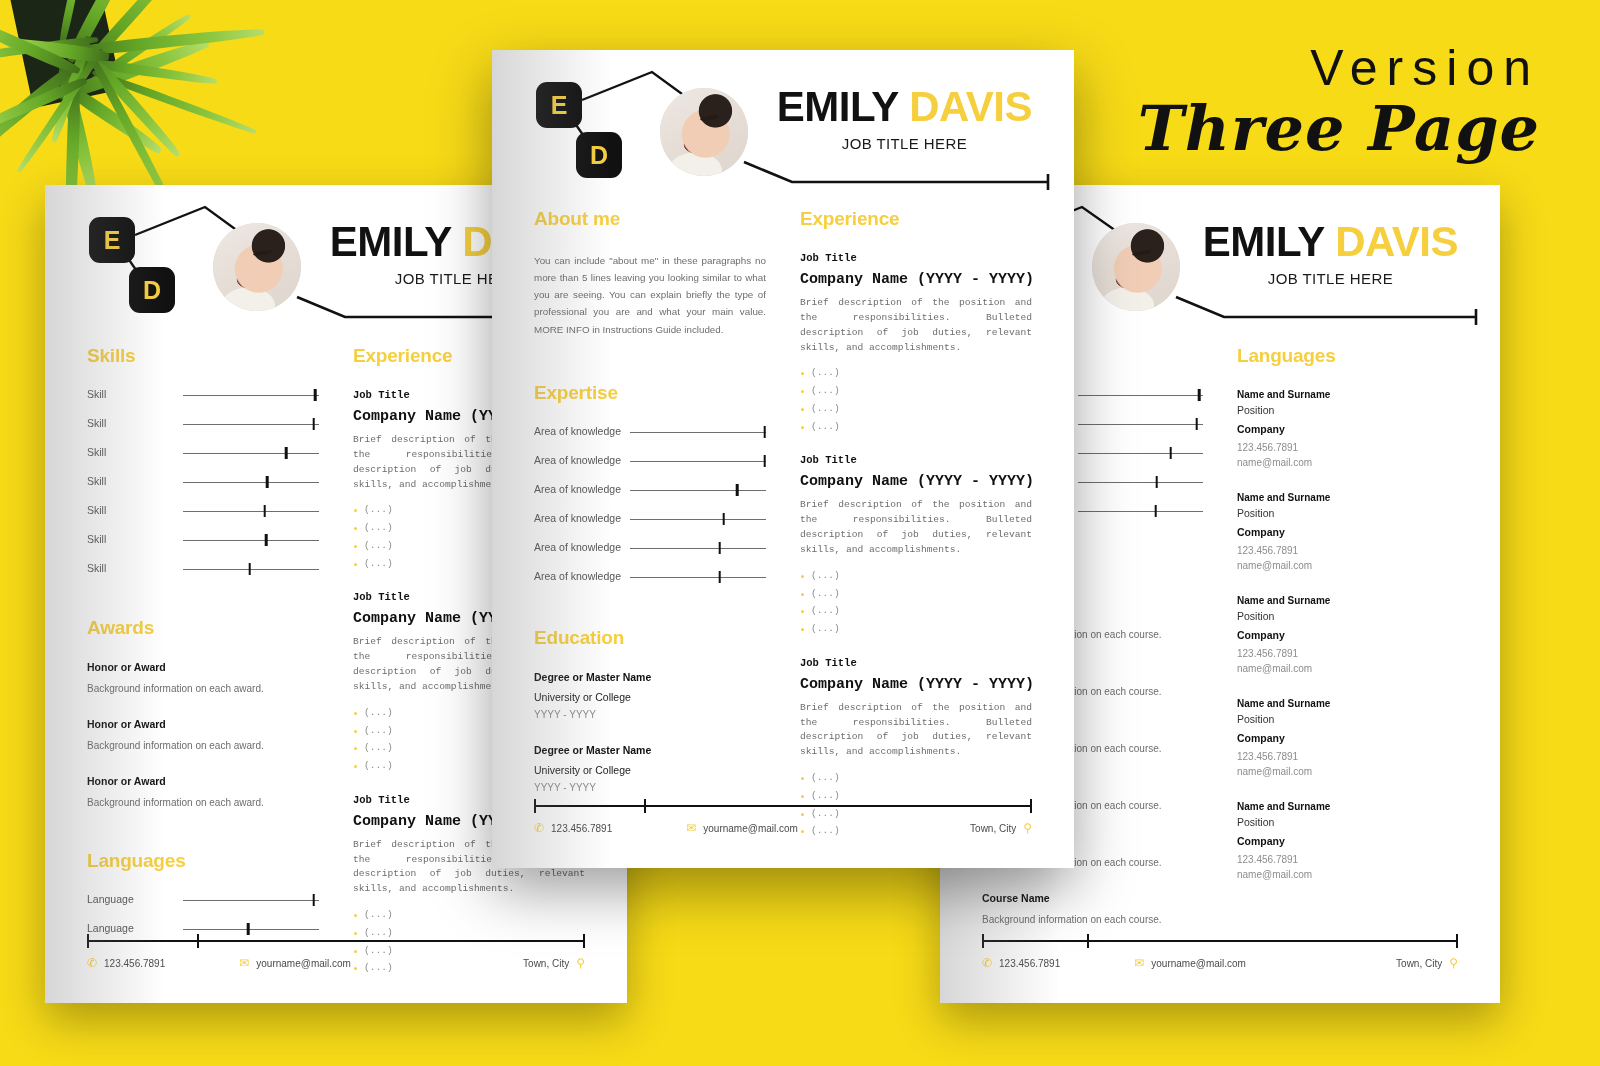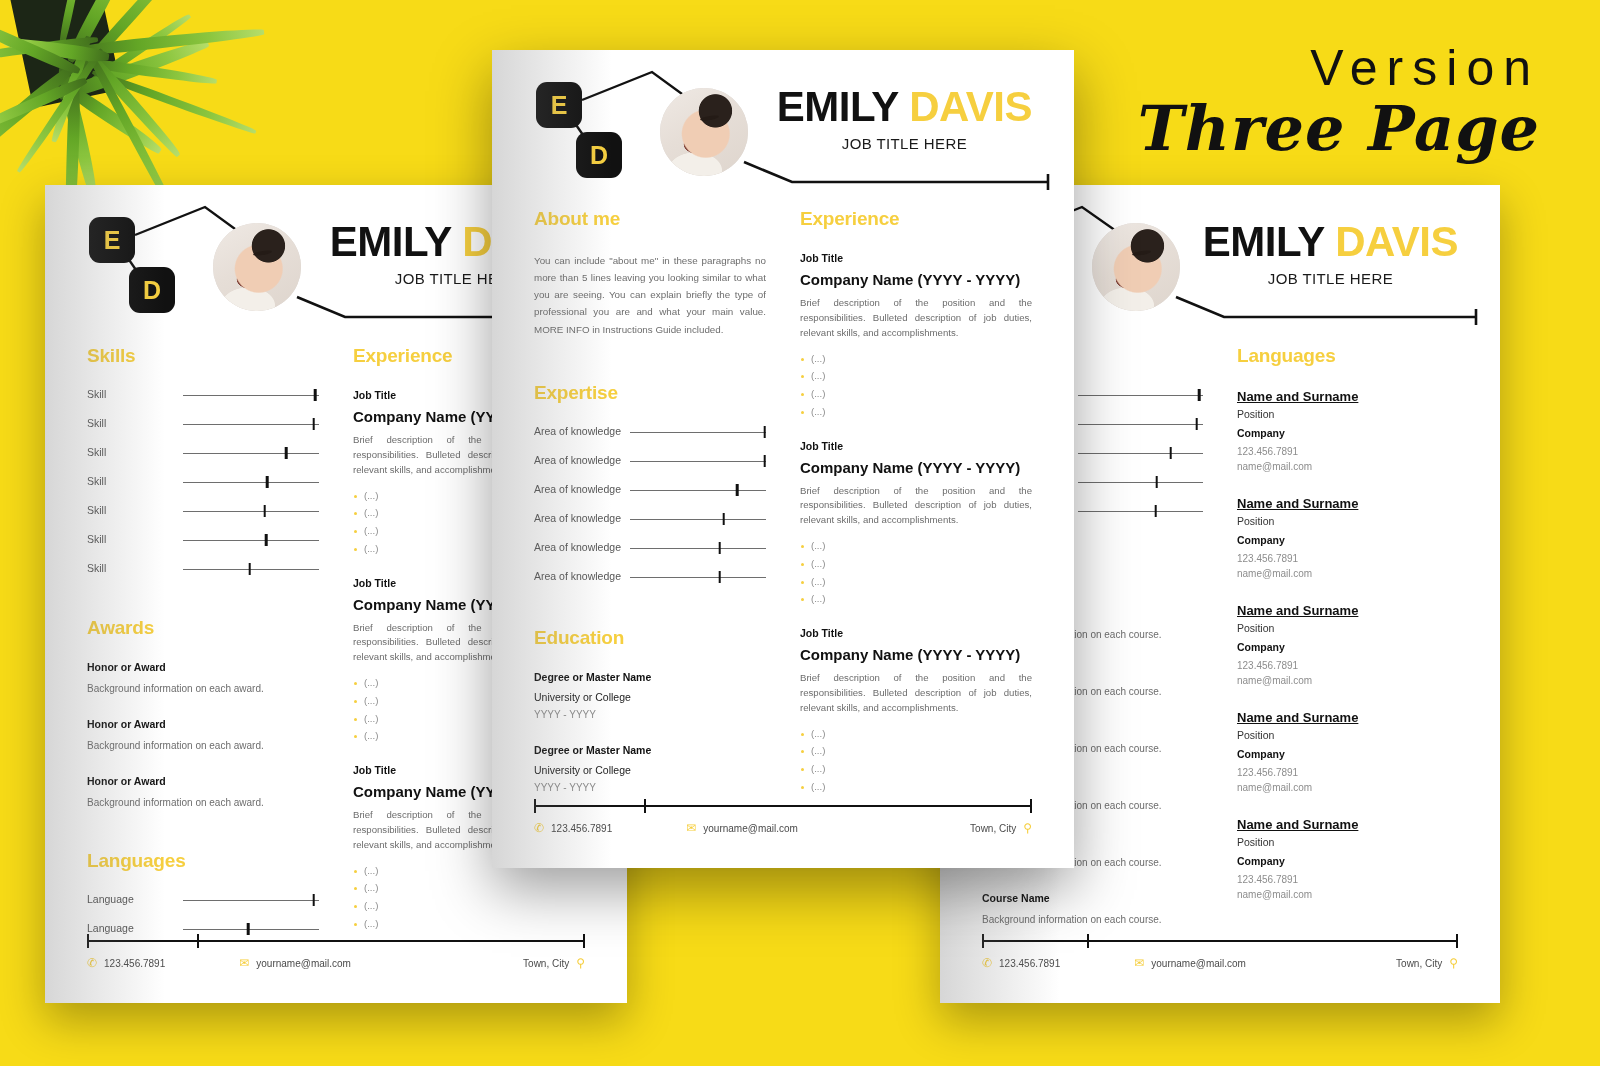--- a/index.html
+++ b/index.html
@@ -60,41 +60,41 @@
   .page-center h2.sec{margin-top:4px;}
 
   
   .bar-row{display:flex;align-items:center;margin-bottom:17px;}
   .bar-label{font-size:10.5px;color:#555;width:96px;flex:none;line-height:1.1;}
   .bar-track{position:relative;flex:1;height:12px;}
   .bar-track i{position:absolute;left:0;right:0;top:50%;height:1px;background:#6e6e6e;}
   .bar-track b{position:absolute;top:0;width:2.6px;height:12px;background:#111;transform:translateX(-50%);}
 
   
-  .entry{margin-bottom:19px;}
+  .entry{margin-bottom:19px;font-family:Liberation Mono, monospace;}
   .e-title{font-size:10.5px;font-weight:700;color:#111;margin-bottom:7px;}
   .e-sub{font-size:15px;font-weight:700;color:#111;margin-bottom:8px;white-space:nowrap;}
   .e-desc{font-size:9.6px;color:#6d6d6d;line-height:1.55;text-align:justify;}
   .bullets{margin:9px 0 0;padding:0;list-style:none;}
   .bullets li{font-size:9.6px;color:#8a8a8a;line-height:1.85;position:relative;padding-left:11px;}
   .bullets li::before{content:"";position:absolute;left:1px;top:8px;width:3px;height:3px;border-radius:50%;background:#F6CF3F;}
 
   .simple{margin-bottom:22px;}
   .simple .t{font-size:10.5px;font-weight:700;color:#111;margin-bottom:8px;}
   .simple .d{font-size:10px;color:#6d6d6d;line-height:1.5;}
 
   .about-p{font-size:9.8px;color:#6d6d6d;line-height:1.75;text-align:justify;margin:0;}
 
   .edu{margin-bottom:24px;}
   .edu .deg{font-size:10.5px;font-weight:700;color:#111;margin-bottom:8px;}
   .edu .uni{font-size:10.5px;color:#222;margin-bottom:6px;}
   .edu .yr{font-size:10px;color:#8d8d8d;}
 
   .ref{margin-bottom:22px;}
-  .ref .n{font-size:13px;font-weight:700;color:#111;margin-bottom:4px;text-decoration:underline;}
+  .ref .n{font-size:10px;font-weight:700;color:#111;margin-bottom:4px;}
   .ref .p{font-size:10.5px;color:#333;margin-bottom:7px;}
   .ref .c{font-size:10.5px;font-weight:700;color:#111;margin-bottom:6px;}
   .ref .m{font-size:10px;color:#8d8d8d;line-height:1.45;}
 
   
   .footer{position:absolute;left:42px;right:42px;bottom:34px;}
   .foot-line{position:relative;height:14px;}
   .foot-line i{position:absolute;left:0;right:0;top:6px;height:2px;background:#111;}
   .foot-line b{position:absolute;top:0;width:2px;height:14px;background:#111;}
   .foot-items{display:flex;align-items:center;margin-top:9px;font-size:10px;color:#4a4a4a;}

